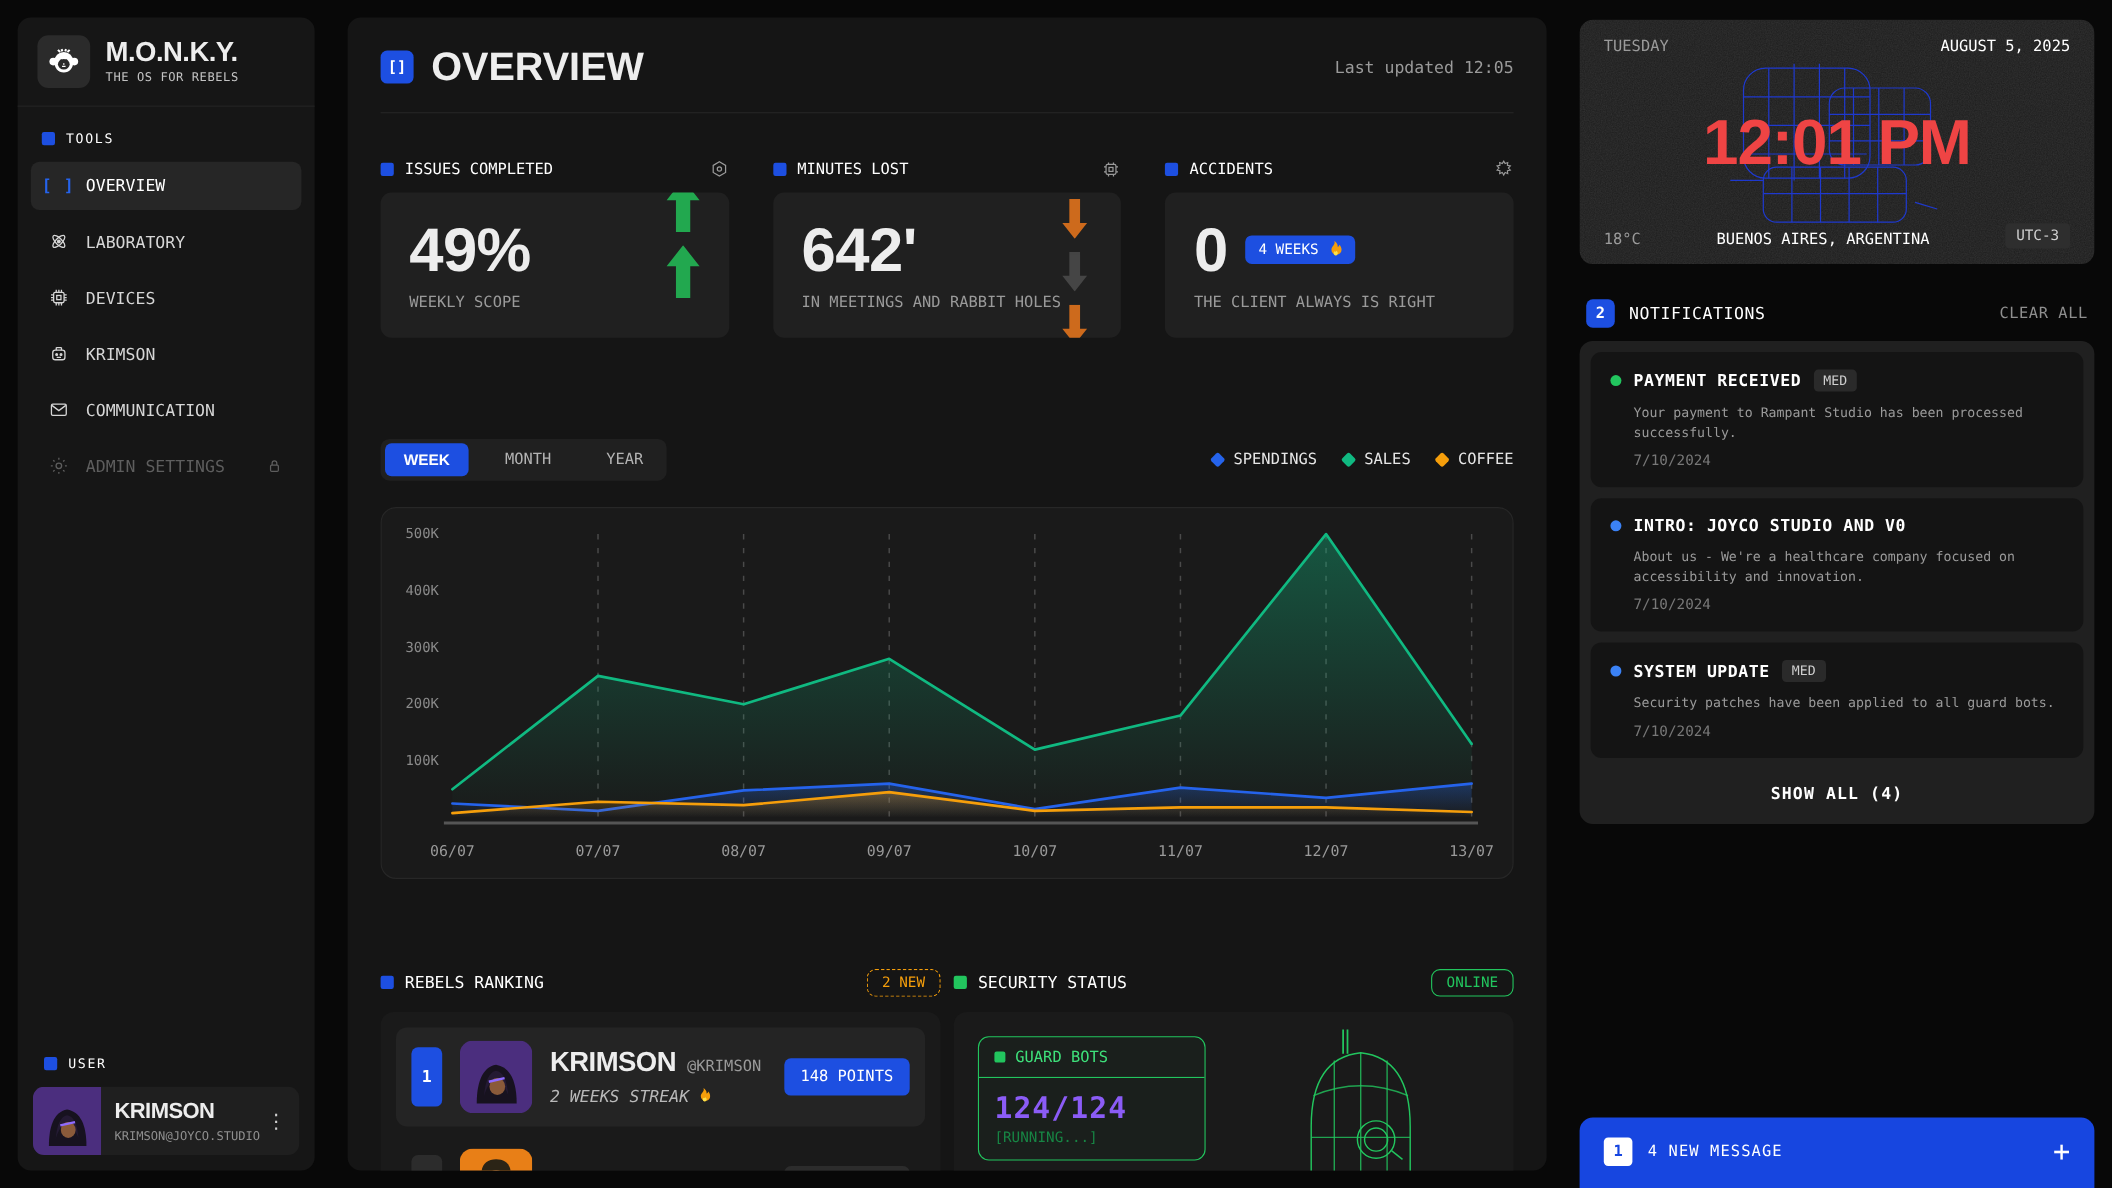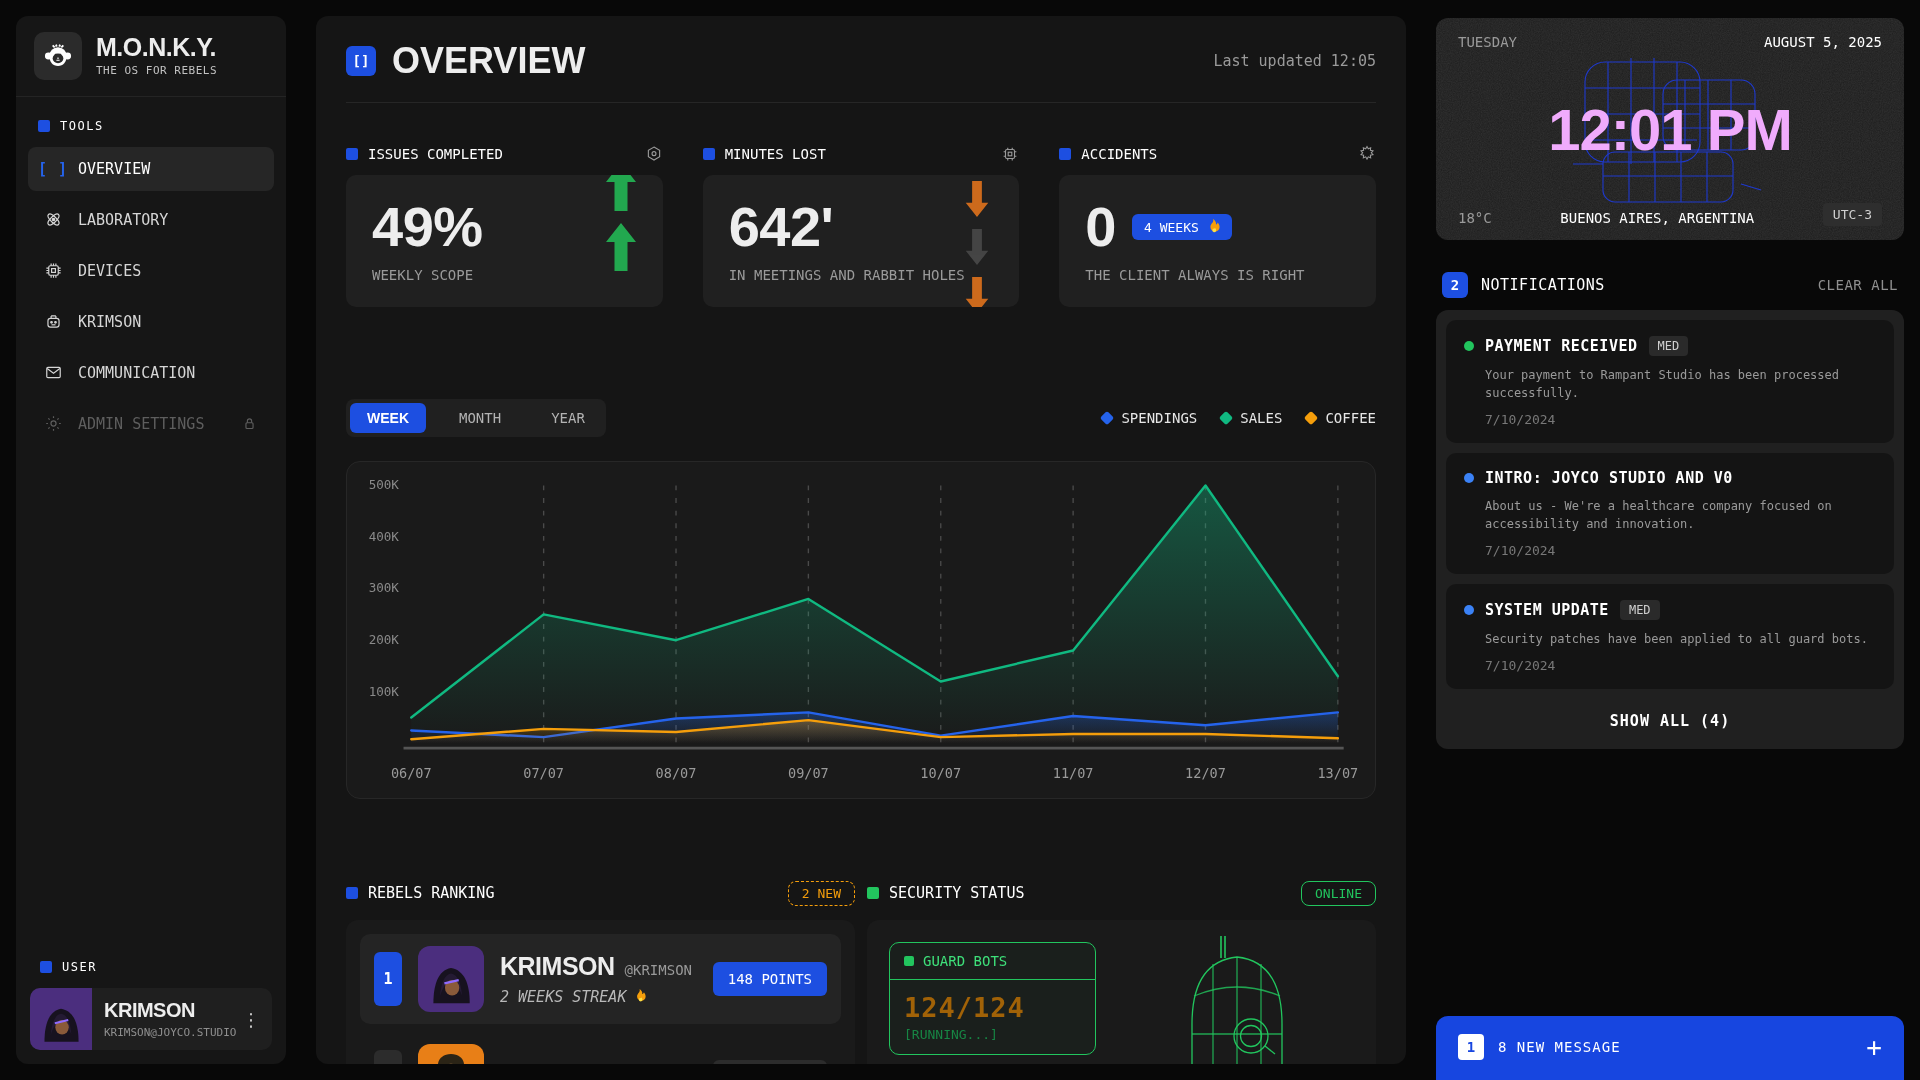--- a/index.html
+++ b/index.html
@@ -85,31 +85,31 @@
   .handle { color:#9a9a9a; font-size:14px; }
   .streak { color:#b9b9b9; font-style:italic; font-size:15px; margin-top:7px; display:flex; align-items:center; gap:7px; }
   .points { margin-left:auto; border-radius:6px; padding:9px 15px; font-size:14px; flex-shrink:0; }
   .points.blue { background:#1d4fe1; color:#fff; }
   .points.dark { background:#2c2c2c; color:#eee; }
 
   .security-inner { display:flex; gap:16px; height:100%; }
   .guard-col { width:215px; display:flex; flex-direction:column; gap:16px; padding:8px 0 0 8px; }
   .guard-box { border:1.5px solid #22c55e; border-radius:10px; background:rgba(34,197,94,0.03); }
   .guard-head { display:flex; gap:9px; align-items:center; padding:10px 14px; border-bottom:1.5px solid #22c55e; color:#3ee07a; font-size:14px; }
-  .guard-val { padding:12px 14px 2px; color:#a16207; font-weight:bold; font-size:27px; letter-spacing:1px; }
+  .guard-val { padding:12px 14px 2px; color:#8b5cf6; font-weight:bold; font-size:27px; letter-spacing:1px; }
   .guard-state { padding:2px 14px 12px; color:#178544; font-size:13px; }
   .robot-wrap { flex:1; display:flex; justify-content:center; }
 
   
   .right { width:468px; flex-shrink:0; position:relative; display:flex; flex-direction:column; }
   .clock-card { background:#1c1c1c; border-radius:12px; height:222px; position:relative; overflow:hidden; padding:16px 22px; margin-top:2px; }
   .clock-top { display:flex; justify-content:space-between; font-size:14px; position:relative; z-index:2; }
   .clock-day { color:#9a9a9a; }
   .clock-date { color:#fff; }
-  .clock-time { position:absolute; inset:0; display:flex; align-items:center; justify-content:center; font-size:58px; color:#f0abfc; z-index:2; letter-spacing:-1px; }
+  .clock-time { position:absolute; inset:0; display:flex; align-items:center; justify-content:center; font-size:58px; color:#ef4444; z-index:2; letter-spacing:-1px; }
   .wire-monkey { position:absolute; left:50%; top:50%; transform:translate(-50%,-50%); z-index:1; }
   .clock-bottom { position:absolute; left:22px; right:22px; bottom:14px; display:flex; align-items:flex-end; justify-content:space-between; font-size:14px; z-index:2; }
   .clock-temp { color:#9a9a9a; }
   .clock-loc { color:#fff; }
   .utc-badge { background:#2e2e2e; color:#cfcfcf; border-radius:4px; padding:4px 10px; font-size:13px; }
   .noise { position:absolute; inset:0; z-index:0; width:100%; height:100%; }
 
   .notif-section { margin-top:32px; }
   .notif-head { display:flex; align-items:center; gap:13px; padding:0 6px 12px; }
   .notif-count { width:26px; height:26px; background:#1d4fe1; border-radius:6px; display:flex; align-items:center; justify-content:center; font-size:14px; font-weight:bold; color:#fff; }
@@ -560,17 +560,17 @@
         <div class="notif-body">Security patches have been applied to all guard bots.</div>
         <div class="notif-date">7/10/2024</div>
       </div>
       <div class="show-all">SHOW ALL (4)</div>
     </div>
   </div>
 
   <div class="msg-bar">
     <div class="msg-bar-inner">
       <span class="msg-count">1</span>
-      <span class="msg-label">8 NEW MESSAGE</span>
+      <span class="msg-label">4 NEW MESSAGE</span>
       <span class="plus">+</span>
     </div>
   </div>
 </aside>
 
 </body></html>

